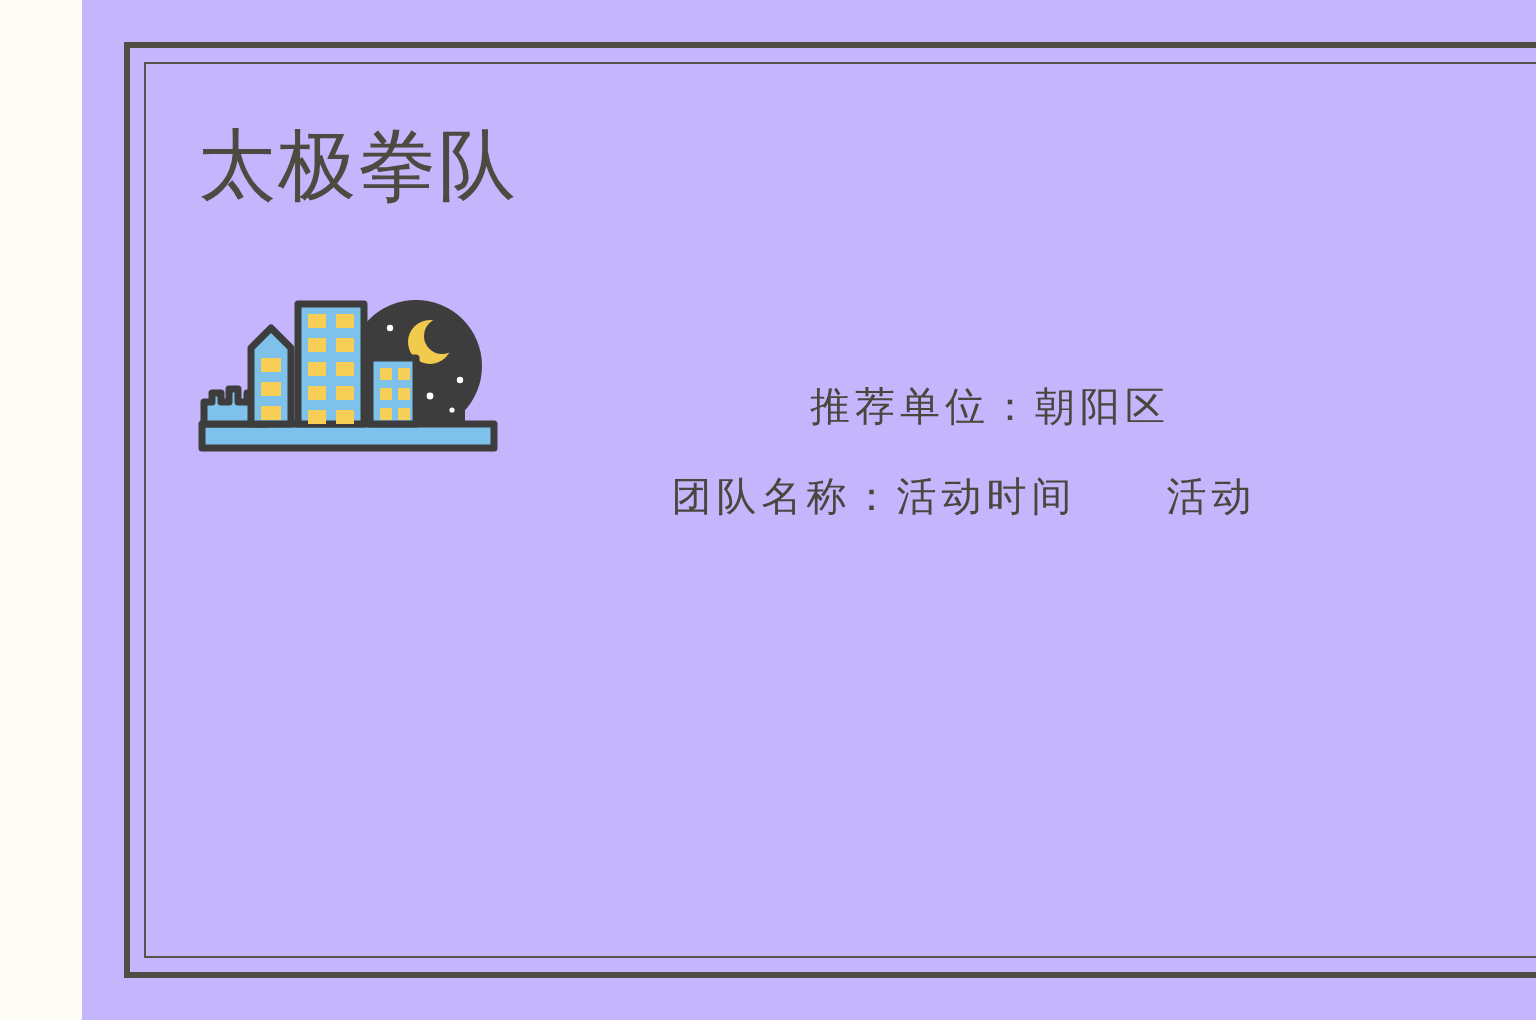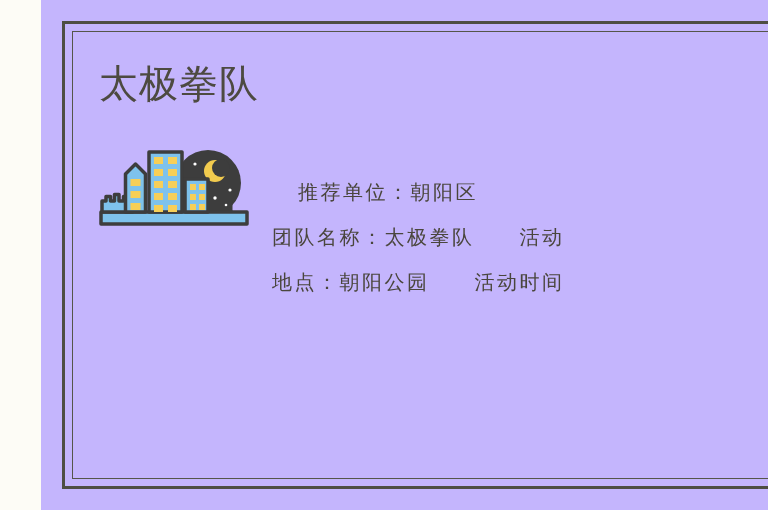--- a/index.html
+++ b/index.html
@@ -68,22 +68,23 @@
   .illustration svg {
     display: block;
     width: 154px;
     height: 86px;
   }
 
   
   .info-block {
     position: absolute;
     left: 231px;
-    top: 170px;
+    top: 182px;
     width: 420px;
+    text-align: center;
   }
   .info-line {
     color: #4a463d;
     font-size: 20px;
     line-height: 45px;
     letter-spacing: 2.5px;
     white-space: nowrap;
     font-family: "Liberation Serif", serif;
   }
   .info-line.indent {
@@ -163,17 +164,16 @@
         <rect x="186" y="104" width="12" height="12"></rect>
         <rect x="204" y="104" width="12" height="12"></rect>
         <rect x="186" y="124" width="12" height="12"></rect>
         <rect x="204" y="124" width="12" height="12"></rect>
       </g>
     </svg>
   </div>
 
   <div class="info-block">
     <div class="info-line indent">推荐单位：朝阳区</div>
-    <div class="info-line">团队名称：太极拳队　　活动</div>
-    <div class="info-line">地点：朝阳公园　　活动时间</div>
+    <div class="info-line">团队名称：活动时间　　活动</div>
   </div>
 
 </div>
 
 </body></html>

